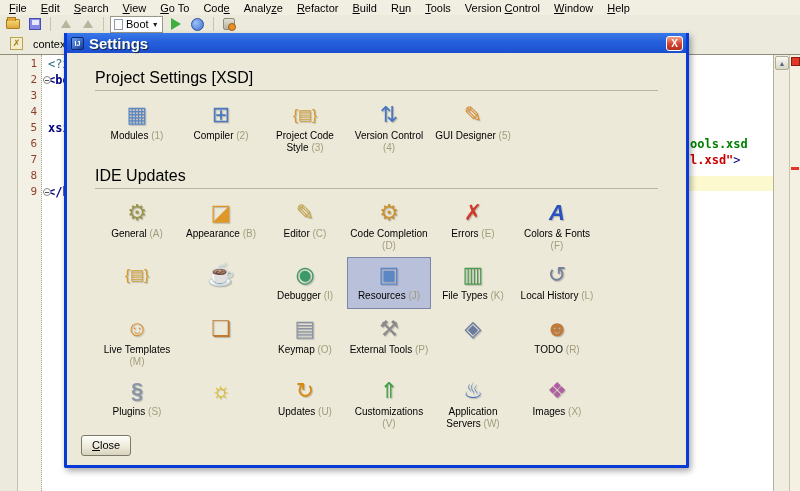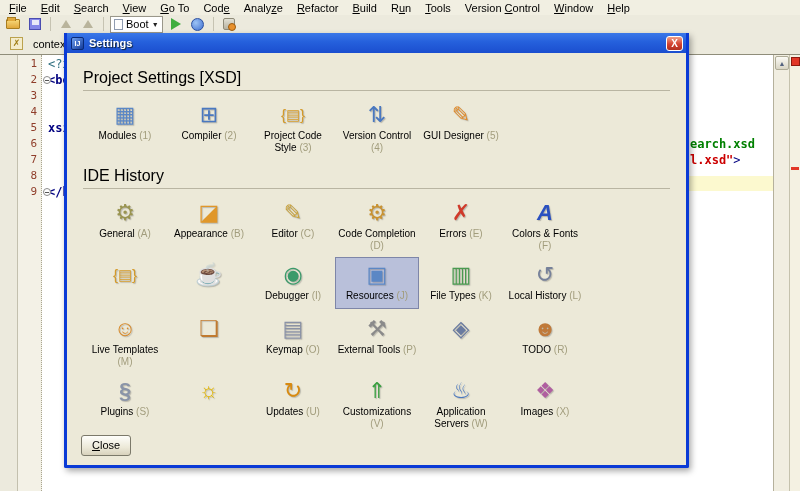--- a/index.html
+++ b/index.html
@@ -70,26 +70,26 @@
 
   
   #dialog { position:absolute; left:64px; top:33px; width:625px; height:435px;
     border:3px solid #0a3ad6; border-top:none; border-radius:0 0 2px 2px;
     background:#ece9d8; box-shadow:2px 3px 6px rgba(0,0,0,.35); }
   #titlebar { height:20px; background:linear-gradient(180deg,#3a77e8 0%,#2560dc 45%,#1b4ecf 100%);
     display:flex; align-items:center; padding:0 3px 0 4px; border-radius:0; }
   #title-icon { width:13px; height:13px; border-radius:2px;
     background:linear-gradient(135deg,#6fa0f0,#123a9a); border:1px solid #0a2a78;
     color:#fff; font-size:7px; font-weight:bold; text-align:center; line-height:12px; }
-  #title-text { flex:1; color:#fff; font-size:11px; font-weight:bold; margin-left:5px;
+  #title-text { flex:1; color:#fff; font-size:15px; font-weight:bold; margin-left:5px;
     text-shadow:1px 1px 1px #123; }
   #dlg-close { width:17px; height:15px; border-radius:3px;
     background:linear-gradient(#f0a088,#d44230 55%,#b03020); border:1px solid #fff;
     color:#fff; font-size:10px; font-weight:bold; text-align:center; line-height:13px; }
-  #dlg-body { position:absolute; left:0; top:20px; right:0; bottom:0; padding:8px 16px 40px; }
+  #dlg-body { position:absolute; left:0; top:20px; right:0; bottom:0; padding:8px 28px 40px; }
   .sect-head { font-size:16px; color:#000; margin:8px 0 3px; }
   .sect-rule { border:none; border-top:1px solid #b9b5a2; margin-bottom:6px; }
   .grid { display:flex; flex-wrap:wrap; }
   .cell { width:84px; min-height:52px; padding:3px 1px 2px; margin-bottom:2px;
     display:flex; flex-direction:column; align-items:center; justify-content:flex-start;
     border:1px solid transparent; text-align:center; }
   .cell.selected { background:#b9c0da; border:1px solid #7e86a8; }
   .cicon { height:28px; display:flex; align-items:center; justify-content:center;
     font-size:22px; line-height:28px; text-shadow:1px 1px 1px rgba(90,90,90,.35); }
   .clabel { font-size:10px; line-height:12px; color:#000; margin-top:1px; }
@@ -202,21 +202,21 @@
         <div class="lnum" data-name="line-number" style="top: 66px;">5</div>
         <div class="lnum" data-name="line-number" style="top: 82px;">6</div>
         <div class="lnum" data-name="line-number" style="top: 98px;">7</div>
         <div class="lnum" data-name="line-number" style="top: 114px;">8</div>
         <div class="lnum" data-name="line-number" style="top: 130px;">9</div>
       </div>
     <div id="frags" data-name="code-fragments">
         <div class="frag" data-name="code-fragment" style="top: 2px; left: 48px;"><span style="color: rgb(47, 111, 127); font-weight: normal;">&lt;?x</span></div>
         <div class="frag" data-name="code-fragment" style="top: 18px; left: 48px;"><span style="color: rgb(0, 0, 128); font-weight: bold;">&lt;be</span></div>
         <div class="frag" data-name="code-fragment" style="top: 66px; left: 48px;"><span style="color: rgb(0, 0, 128); font-weight: bold;">xsi</span></div>
-        <div class="frag" data-name="code-fragment" style="top: 82px; left: 690px;"><span style="color: rgb(0, 128, 0); font-weight: bold;">earch.xsd</span></div>
+        <div class="frag" data-name="code-fragment" style="top: 82px; left: 690px;"><span style="color: rgb(0, 128, 0); font-weight: bold;">ools.xsd</span></div>
         <div class="frag" data-name="code-fragment" style="top: 98px; left: 690px;"><span style="color: rgb(204, 0, 0); font-weight: bold;">l.xsd"</span><span style="color: rgb(0, 0, 128); font-weight: normal;">&gt;</span></div>
         <div class="frag" data-name="code-fragment" style="top: 130px; left: 48px;"><span style="color: rgb(0, 0, 128); font-weight: bold;">&lt;/b</span></div>
       </div>
     <div id="vscroll" data-name="vertical-scrollbar">
       <div id="vscroll-up" data-name="scroll-up-icon">▲</div>
     </div>
     <div id="stripe" data-name="error-stripe">
       <div id="stripe-top-marker" data-name="error-stripe-status-marker"></div>
       <div id="stripe-dash-marker" data-name="error-stripe-error-marker"></div>
     </div>
@@ -248,21 +248,21 @@
           </div>
           <div class="cell" data-name="settings-item-version-control">
             <div class="cicon" data-name="version-control-icon">⇅</div>
             <div class="clabel" data-name="settings-item-label">Version Control <span class="shortcut" data-name="settings-item-shortcut">(4)</span></div>
           </div>
           <div class="cell" data-name="settings-item-gui-designer">
             <div class="cicon" data-name="gui-designer-icon">✎</div>
             <div class="clabel" data-name="settings-item-label">GUI Designer <span class="shortcut" data-name="settings-item-shortcut">(5)</span></div>
           </div>
         </div>
-      <div class="sect-head" data-name="section-heading-ide-settings">IDE History</div>
+      <div class="sect-head" data-name="section-heading-ide-settings">IDE Updates</div>
       <hr class="sect-rule" data-name="section-divider">
       <div class="grid" id="grid-1" data-name="ide-settings-grid">
           <div class="cell" data-name="settings-item-general">
             <div class="cicon" data-name="general-icon">⚙</div>
             <div class="clabel" data-name="settings-item-label">General <span class="shortcut" data-name="settings-item-shortcut">(A)</span></div>
           </div>
           <div class="cell" data-name="settings-item-appearance">
             <div class="cicon" data-name="appearance-icon">◪</div>
             <div class="clabel" data-name="settings-item-label">Appearance <span class="shortcut" data-name="settings-item-shortcut">(B)</span></div>
           </div>

